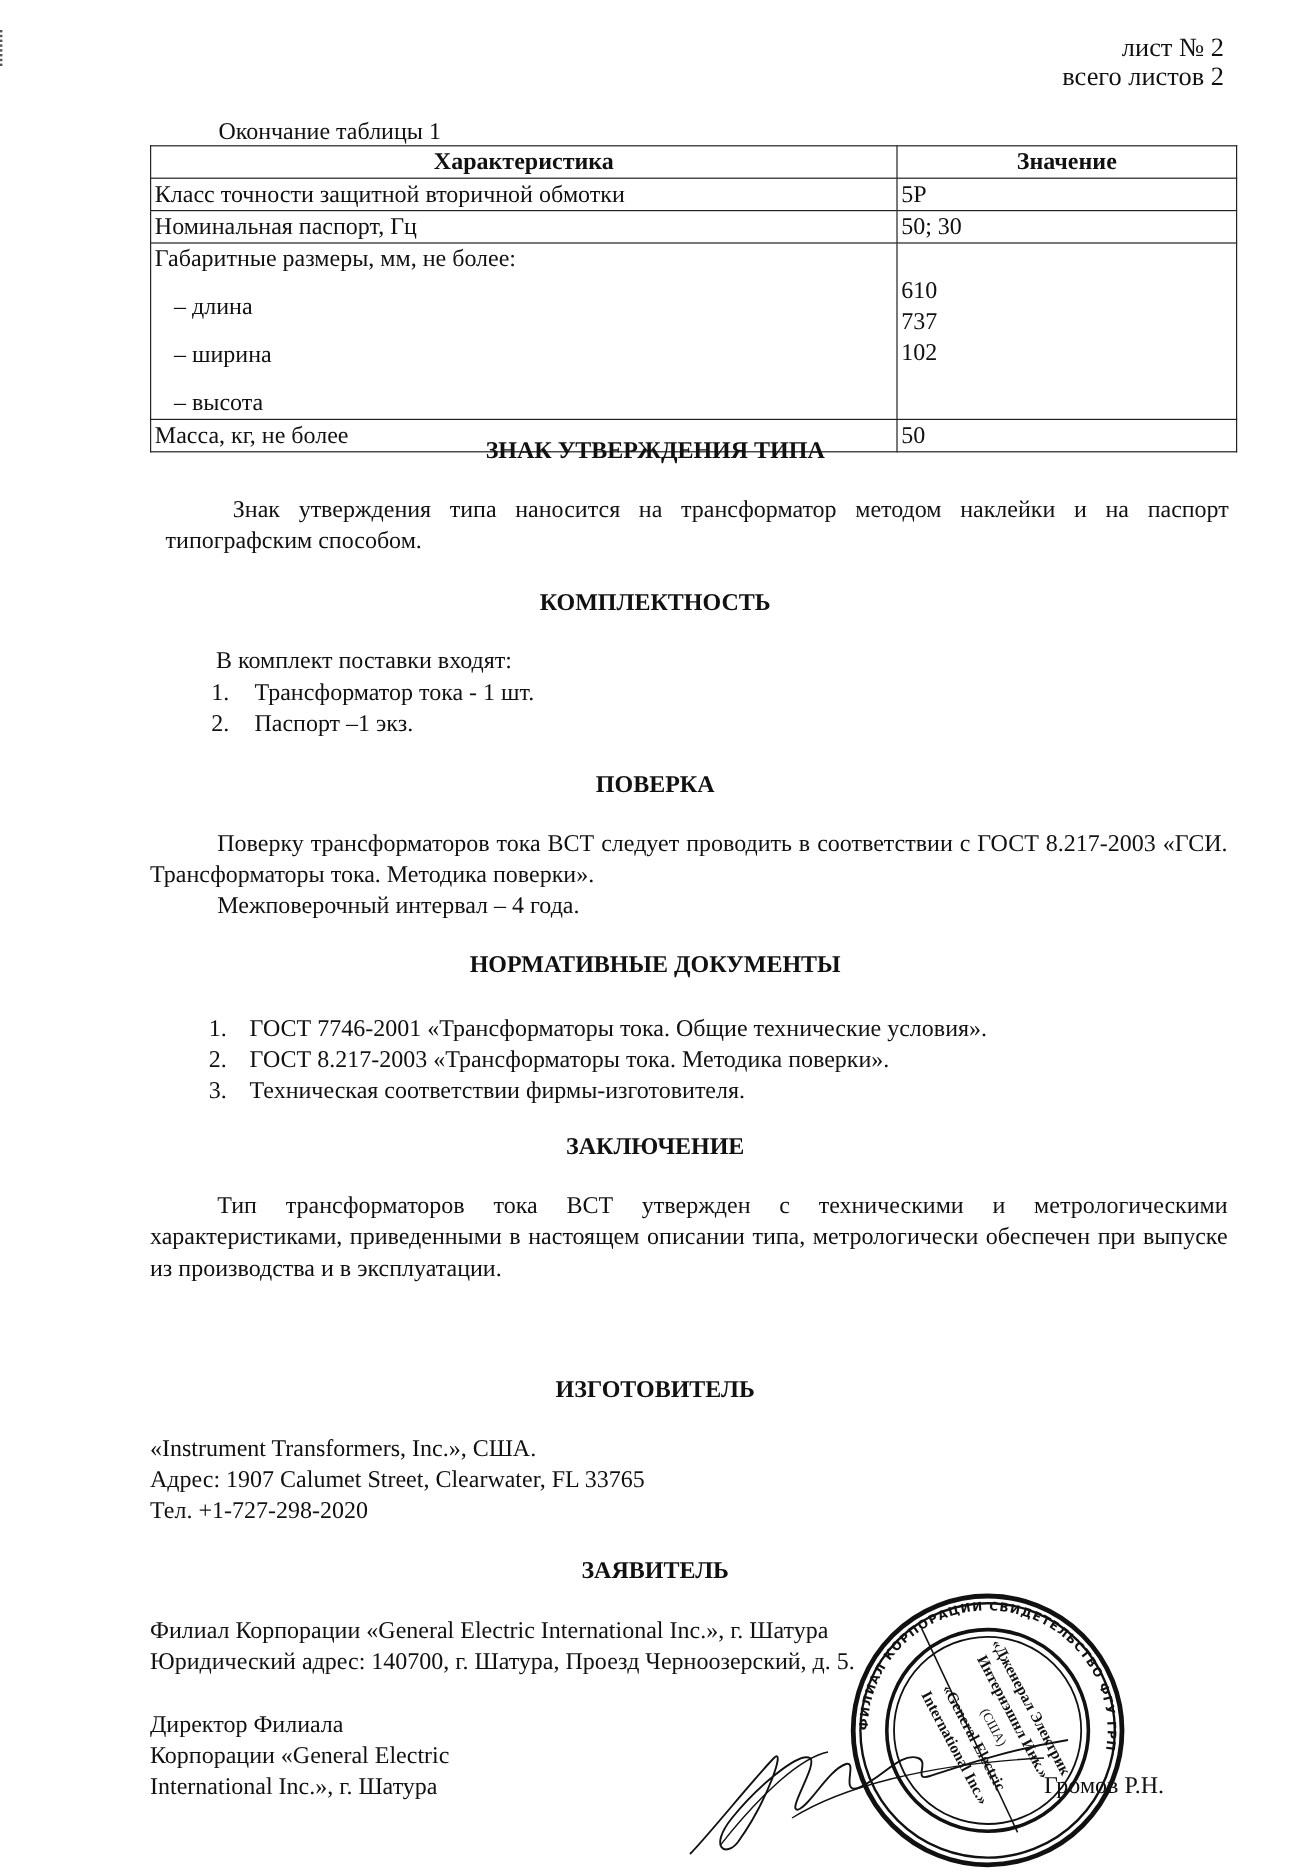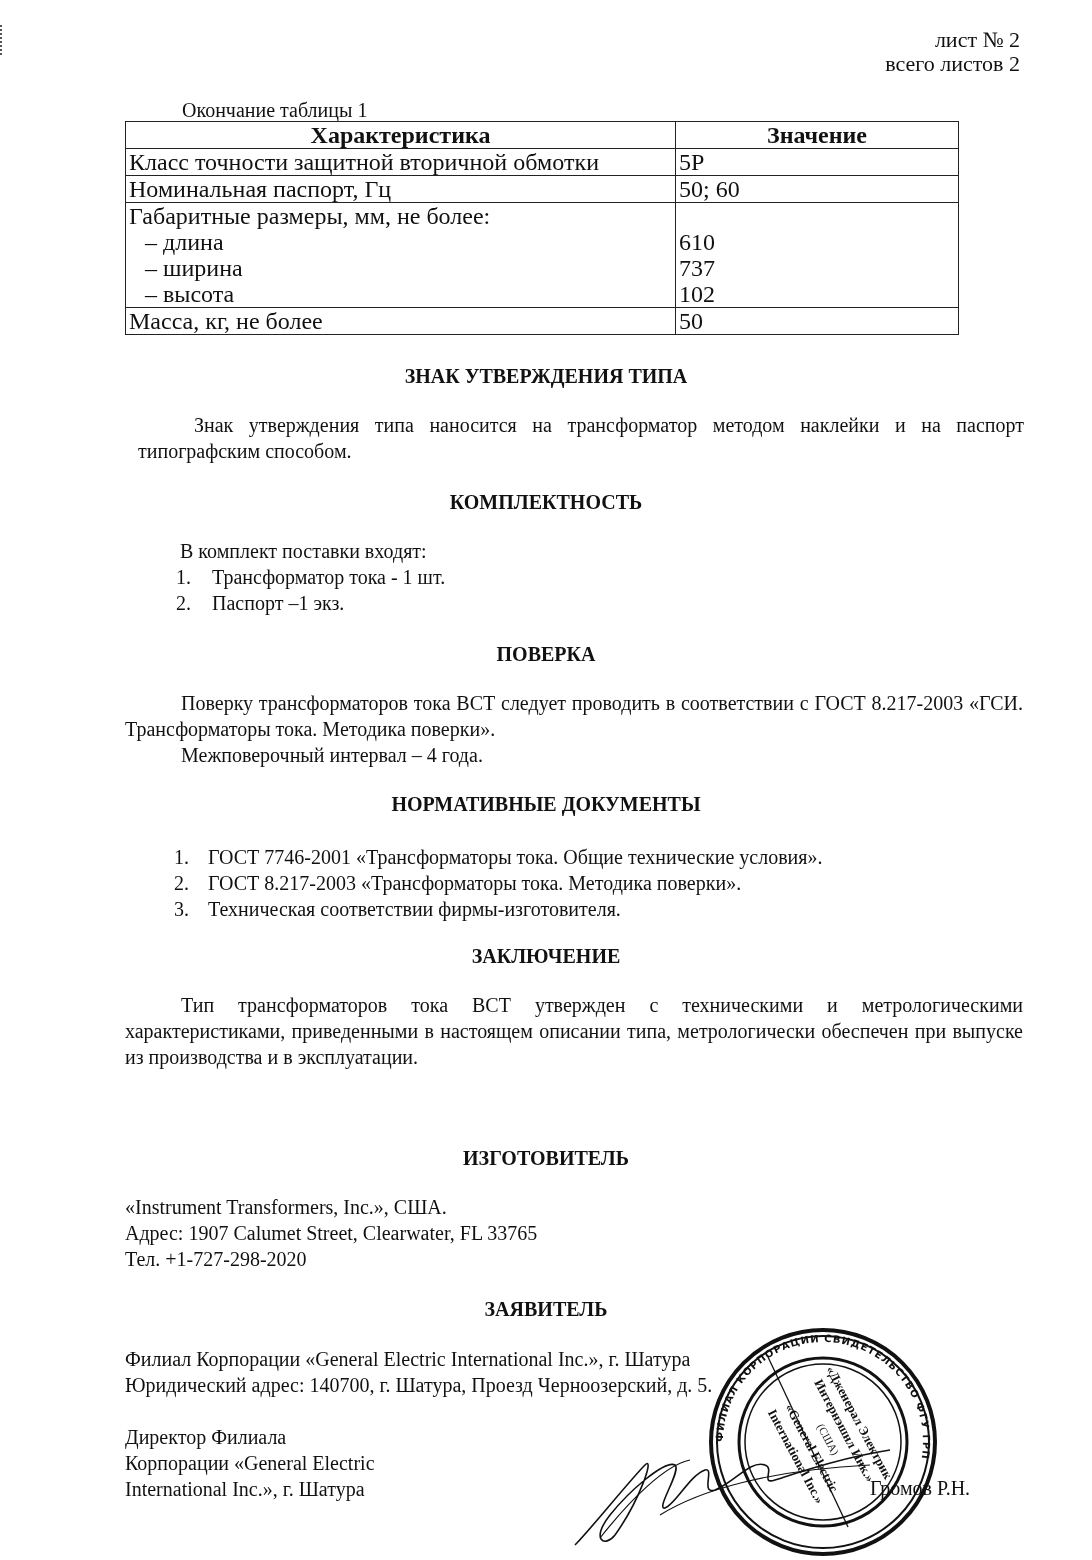--- a/index.html
+++ b/index.html
@@ -5,29 +5,29 @@
   html, body { margin: 0; padding: 0; background: #ffffff; }
   body {
     width: 1092px; height: 1560px; position: relative; overflow: hidden;
     font-family: "Liberation Serif", "DejaVu Serif", serif;
     color: #111111; font-size: 20px; line-height: 26px;
   }
   .abs { position: absolute; }
   .sheet-info { right: 72px; top: 28px; text-align: right; font-size: 22px; line-height: 24px; }
   .table-caption { left: 182px; top: 97px; }
   table.spec {
-    position: absolute; left: 125px; top: 121px; width: 834px;
-    border-collapse: collapse; font-size: 24px; line-height: 26px;
+    position: absolute; left: 125px; top: 121px; width: 906px;
+    border-collapse: collapse; font-size: 20px; line-height: 26px;
   }
   table.spec td, table.spec th {
     border: 1.5px solid #222; padding: 0 3px; vertical-align: top;
   }
   table.spec th { font-weight: bold; text-align: center; }
   table.spec td.val { width: 276px; }
-  .sub { padding-left: 16px; display:block; }
+  .sub { padding-left: 16px; display:block;margin-top:14px; }
   .heading { left: 0; width: 1092px; text-align: center; font-weight: bold; font-size: 20px; }
   .para { left: 125px; width: 906px; text-align: justify; }
   .indent { text-indent: 56px; }
   .list { left: 166px; }
   .list .item { display:flex; }
   .list .num { width: 45px; }
   .text-block { left: 125px; }
   .signature-name { left: 870px; top: 1475px; }
   .stamp { left: 708px; top: 1327px; width: 230px; height: 230px; }
   .sig { left: 570px; top: 1420px; width: 330px; height: 140px; }
@@ -50,21 +50,21 @@
       <tr>
     <th>Характеристика</th>
     <th style="width:276px;margin-top:40px;">Значение</th>
   </tr>
   <tr>
     <td>Класс точности защитной вторичной обмотки</td>
     <td class="val">5P</td>
   </tr>
   <tr>
     <td>Номинальная паспорт, Гц</td>
-    <td class="val">50; 60</td>
+    <td class="val">50; 30</td>
   </tr>
   <tr>
     <td>
       <span style="display:block">Габаритные размеры, мм, не более:</span>
       <span class="sub">– длина</span>
       <span class="sub">– ширина</span>
       <span class="sub">– высота</span>
     </td>
     <td class="val">
       <span style="display:block">&nbsp;</span>

